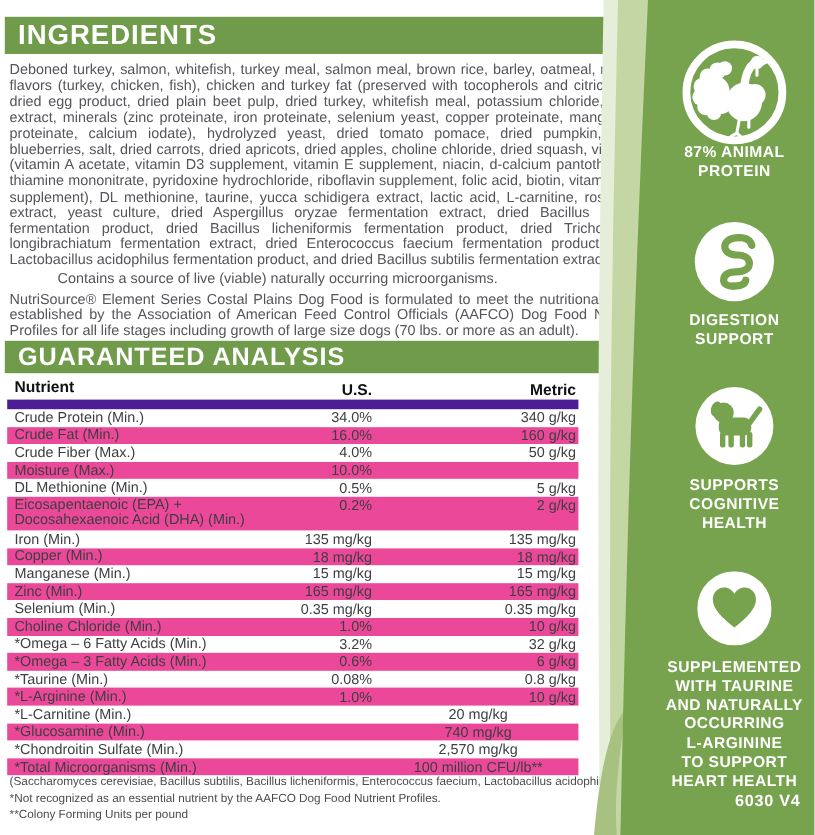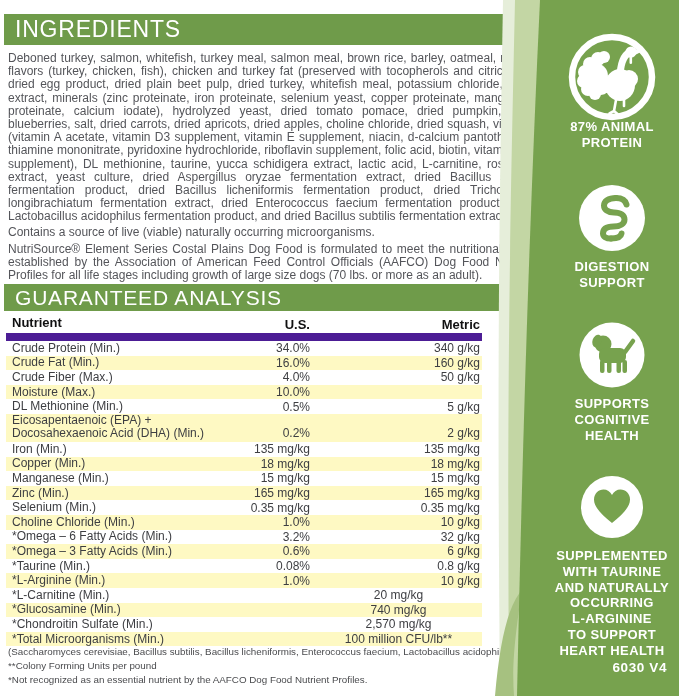--- a/index.html
+++ b/index.html
@@ -3,43 +3,43 @@
 <meta charset="utf-8">
 <style>
   html,body{margin:0;padding:0;background:#fff;}
   .page{
     position:relative;width:679px;height:696px;background:#fff;overflow:hidden;
     font-family:"Liberation Sans","DejaVu Sans",sans-serif;
   }
   
   .banner{
     position:absolute;left:4px;width:561px;background:#6f9b4a;color:#fff;
-    font-weight:400;letter-spacing:0.8px;display:flex;align-items:center;
+    font-weight:700;letter-spacing:0.8px;display:flex;align-items:center;
     padding-left:11px;box-sizing:border-box;
   }
   #banner-ingredients{top:14px;height:31px;font-size:23px;}
   #banner-analysis{top:284px;height:27px;font-size:21px;}
   
   .para{
     position:absolute;left:8px;width:529px;color:#54555a;
     font-size:12px;line-height:13.2px;text-align:justify;
   }
   #ingredients-body{top:52px;}
-  #contains-line{top:226px;text-align:left;}
+  #contains-line{top:226px;text-align:left;margin-left:40px;}
   #aafco-note{top:243px;line-height:13px;}
   
   .table{position:absolute;left:6px;top:317px;width:476px;color:#3d3e42;font-size:12px;}
   .t-head{display:flex;font-weight:700;color:#101011;font-size:13px;
     border-bottom:8px solid #4c1d95;height:16px;align-items:flex-start;}
   .c-name{width:229px;padding-left:6px;box-sizing:border-box;white-space:pre-line;line-height:12.8px;}
   .c-us{width:75px;text-align:right;}
   .c-metric{flex:1;text-align:right;padding-right:2px;}
   .t-row{display:flex;height:14.6px;align-items:center;}
-  .t-row.stripe{background:#fef9c3;}
-  .t-row.tall{height:28px;align-items:flex-end;padding-bottom:2px;box-sizing:border-box;}
+  .t-row.stripe{background:#ec4899;}
+  .t-row.tall{height:28px;align-items:flex-start;padding-bottom:2px;box-sizing:border-box;}
   .c-merged{flex:1;text-align:center;padding-left:80px;}
   
   #footnotes{position:absolute;left:8px;top:645px;width:524px;color:#4a4b4e;
     font-size:9.8px;line-height:14.2px;text-align:left;}
   
   #swoosh{position:absolute;left:489px;top:0;width:190px;height:696px;}
   .sidebar-content{position:absolute;left:545px;top:0;width:134px;height:696px;color:#fff;}
   .badge-icon{position:absolute;left:50%;transform:translateX(-50%);}
   .badge-label{
     position:absolute;left:0;width:134px;text-align:center;font-weight:700;
@@ -173,22 +173,22 @@
         </div>
         <div class="t-row stripe">
           <div class="c-name">*Total Microorganisms (Min.)</div>
           <div class="c-merged">100 million CFU/lb**</div>
         </div>
       </div>
   </div>
 
   <div id="footnotes">
       <div>(Saccharomyces cerevisiae, Bacillus subtilis, Bacillus licheniformis, Enterococcus faecium, Lactobacillus acidophilus)</div>
+      <div>*Not recognized as an essential nutrient by the AAFCO Dog Food Nutrient Profiles.</div>
       <div>**Colony Forming Units per pound</div>
-      <div>*Not recognized as an essential nutrient by the AAFCO Dog Food Nutrient Profiles.</div>
     </div>
 
   <svg id="swoosh" viewBox="0 0 190 696">
     <path fill="#e6eeda" d="M14 0 C 10 230 8 360 11 696 L 80 696 L 80 0 Z"></path>
     <path fill="#c3d6a4" d="M26 0 C 21 230 18 360 20 696 L 100 696 L 100 0 Z"></path>
     <path fill="#a6c180" d="M6 696 C 11 640 19 606 33 590 C 25 642 23 668 25 696 Z"></path>
     <path fill="#77a24e" d="M51 0 H190 V696 H28 C 33 460 40 230 51 0 Z"></path>
   </svg>
 
   <div class="sidebar-content">

